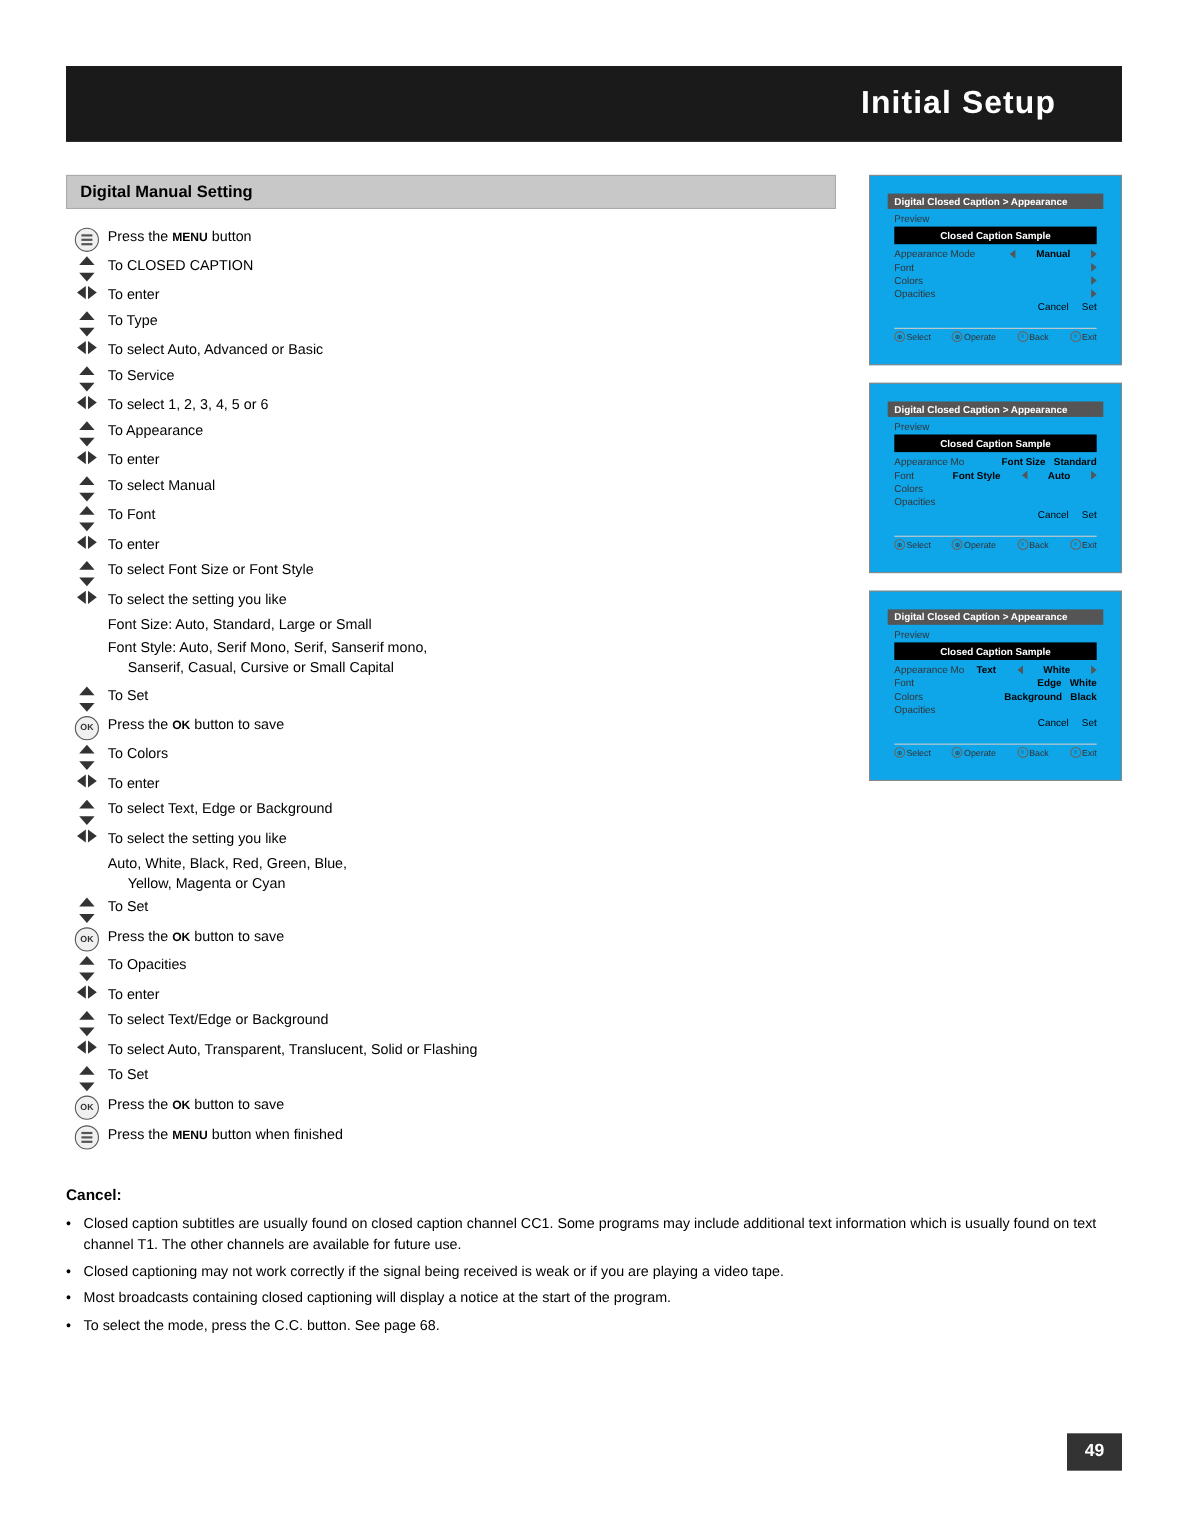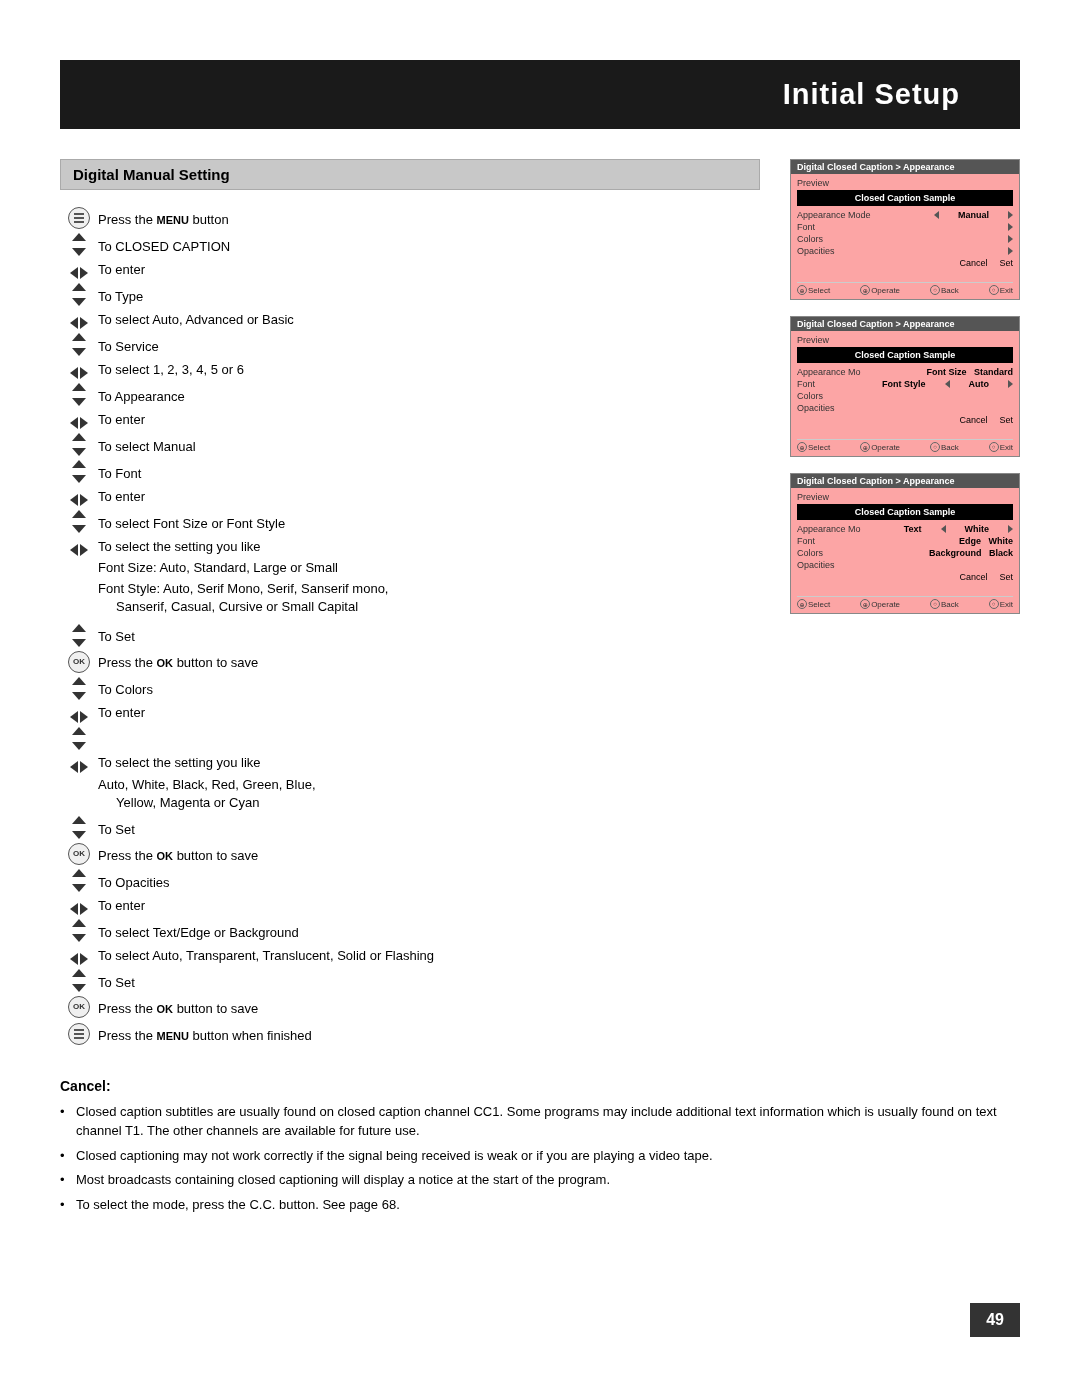--- a/index.html
+++ b/index.html
@@ -57,21 +57,21 @@
       margin-bottom: 16px;
       border: 1px solid #aaa;
     }
 
     
     .instr-table {
       width: 100%;
     }
     .instr-row {
       display: flex;
-      align-items: flex-end;
+      align-items: flex-start;
       margin-bottom: 3px;
       min-height: 20px;
     }
     .instr-icon {
       width: 38px;
       flex-shrink: 0;
       display: flex;
       align-items: center;
       justify-content: center;
       padding-top: 1px;
@@ -162,23 +162,23 @@
     .note-indent {
       font-size: 13px;
       margin-left: 38px;
       margin-bottom: 3px;
       line-height: 1.4;
     }
 
     
     .screen-box {
       border: 1.5px solid #888;
-      background: #fca5a5;
+      background: #0ea5e9;
       font-size: 10px;
-      padding: 0;
+      padding: 16px;
     }
     .screen-title-bar {
       background: #555;
       color: #fff;
       font-size: 9px;
       padding: 2px 6px;
       font-weight: bold;
     }
     .screen-body {
       padding: 4px 6px;
@@ -484,20 +484,21 @@
         <div class="instr-text">To enter</div>
       </div>
 
       <div class="instr-row">
         <div class="instr-icon">
           <div class="icon-updown">
               <div class="icon-up"></div>
               <div class="icon-down"></div>
             </div>
         </div>
+        <div class="instr-text">To select Text, Edge or Background</div>
       </div>
 
       <div class="instr-row">
         <div class="instr-icon">
           <div class="icon-lr">
               <div class="icon-left"></div>
               <div class="icon-right"></div>
             </div>
         </div>
         <div class="instr-text">To select the setting you like</div>

